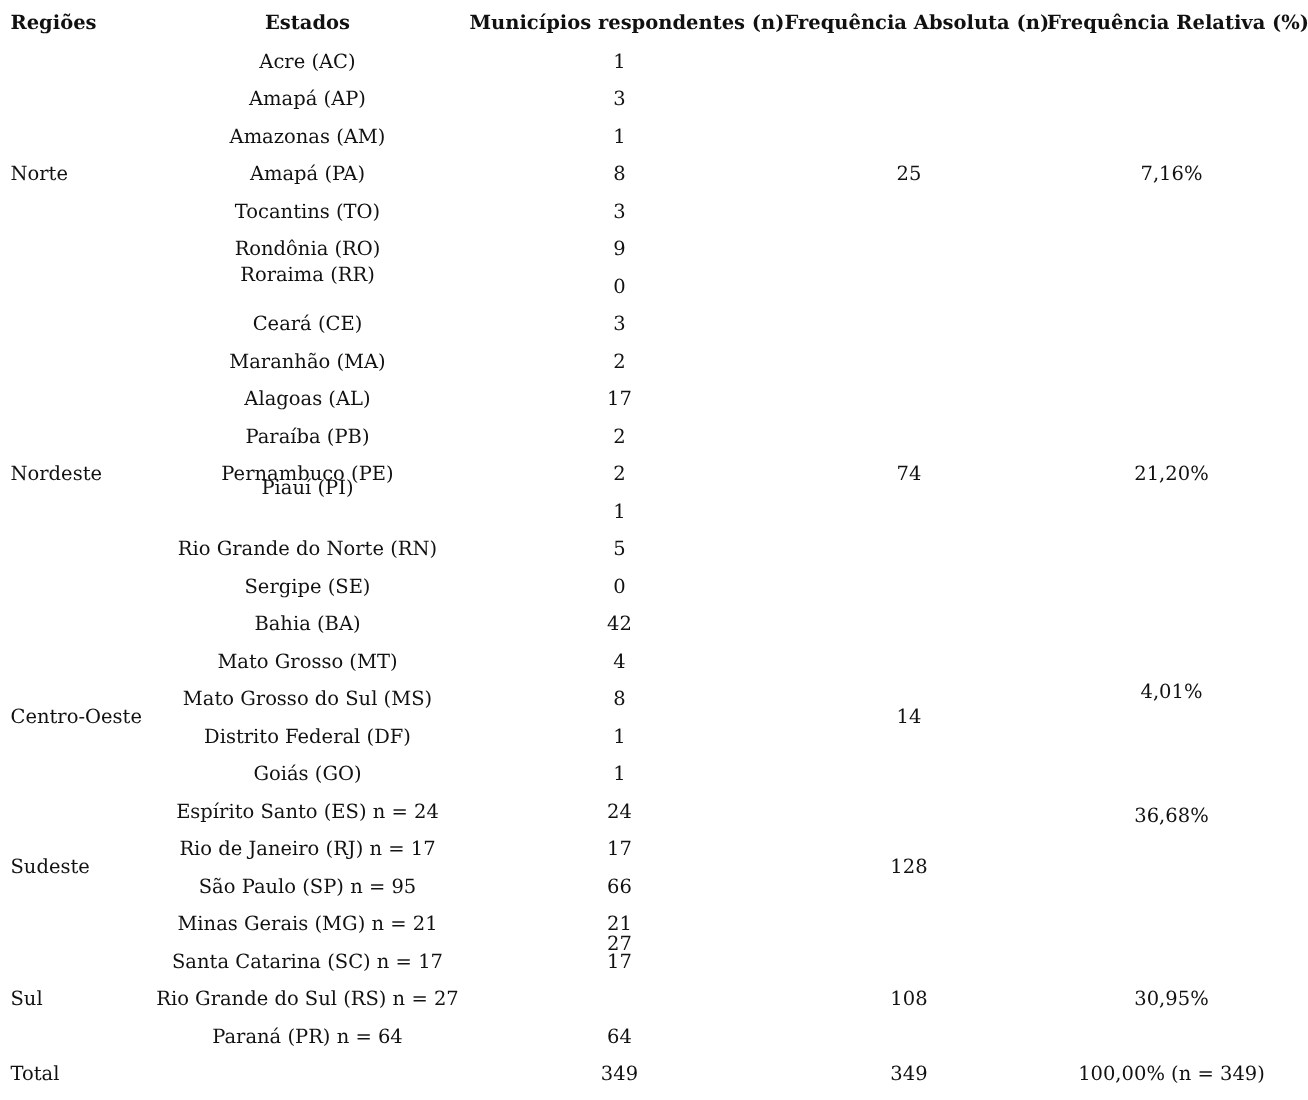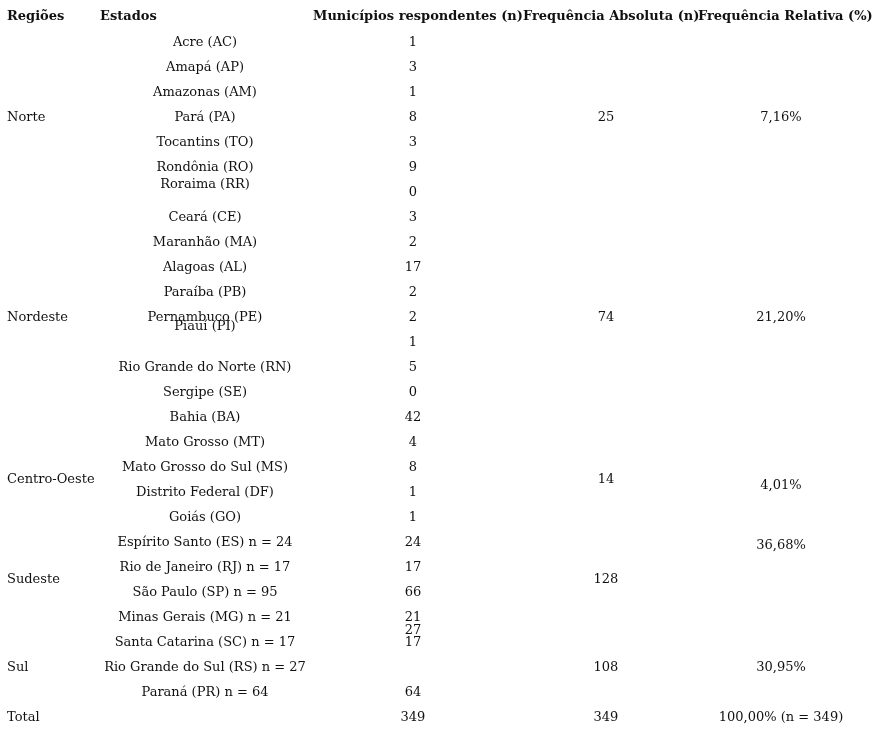--- a/index.html
+++ b/index.html
@@ -11,41 +11,41 @@
   .c-mun { left: 380px; width: 66px; text-align: center; }
   .c-abs { left: 570px; width: 72px; text-align: center; }
   .c-rel { left: 700px; width: 162px; text-align: center; }
   .c-reg { left: 7px; }
 </style>
 </head>
 <body>
 
 <div>
   <span class="hdr" style="left:7px;">Regiões</span>
-  <span class="hdr" style="left:100px;width:210px;text-align:left;">Estados</span>
+  <span class="hdr" style="left:100px;width:210px;text-align:center;">Estados</span>
   <span class="hdr" style="left:313px;">Municípios respondentes (n)</span>
   <span class="hdr" style="left:523px;">Frequência Absoluta (n)</span>
   <span class="hdr" style="left:698px;">Frequência Relativa (%)</span>
 </div>
 
 <div>
   <div>
       <span class="cell c-state" style="top:34px">Acre (AC)</span>
       <span class="cell c-mun" style="top:34px">1</span>
     </div>
   <div>
       <span class="cell c-state" style="top:59px">Amapá (AP)</span>
       <span class="cell c-mun" style="top:59px">3</span>
     </div>
   <div>
       <span class="cell c-state" style="top:84px">Amazonas (AM)</span>
       <span class="cell c-mun" style="top:84px">1</span>
     </div>
   <div>
-      <span class="cell c-state" style="top:109px">Pará (PA)</span>
+      <span class="cell c-state" style="top:109px">Amapá (PA)</span>
       <span class="cell c-mun" style="top:109px">8</span>
     </div>
   <div>
       <span class="cell c-state" style="top:134px">Tocantins (TO)</span>
       <span class="cell c-mun" style="top:134px">3</span>
     </div>
   <div>
       <span class="cell c-state" style="top:159px">Rondônia (RO)</span>
       <span class="cell c-mun" style="top:159px">9</span>
     </div>
@@ -141,21 +141,21 @@
   <span class="cell c-rel" style="top:109px">7,16%</span>
 </div>
 <div>
   <span class="cell c-reg" style="top:309px">Nordeste</span>
   <span class="cell c-abs" style="top:309px">74</span>
   <span class="cell c-rel" style="top:309px">21,20%</span>
 </div>
 <div>
   <span class="cell c-reg" style="top:471px">Centro-Oeste</span>
   <span class="cell c-abs" style="top:471px">14</span>
-  <span class="cell c-rel" style="top:477px">4,01%</span>
+  <span class="cell c-rel" style="top:454px">4,01%</span>
 </div>
 <div>
   <span class="cell c-reg" style="top:571px">Sudeste</span>
   <span class="cell c-abs" style="top:571px">128</span>
   <span class="cell c-rel" style="top:537px">36,68%</span>
 </div>
 <div>
   <span class="cell c-reg" style="top:659px">Sul</span>
   <span class="cell c-abs" style="top:659px">108</span>
   <span class="cell c-rel" style="top:659px">30,95%</span>

